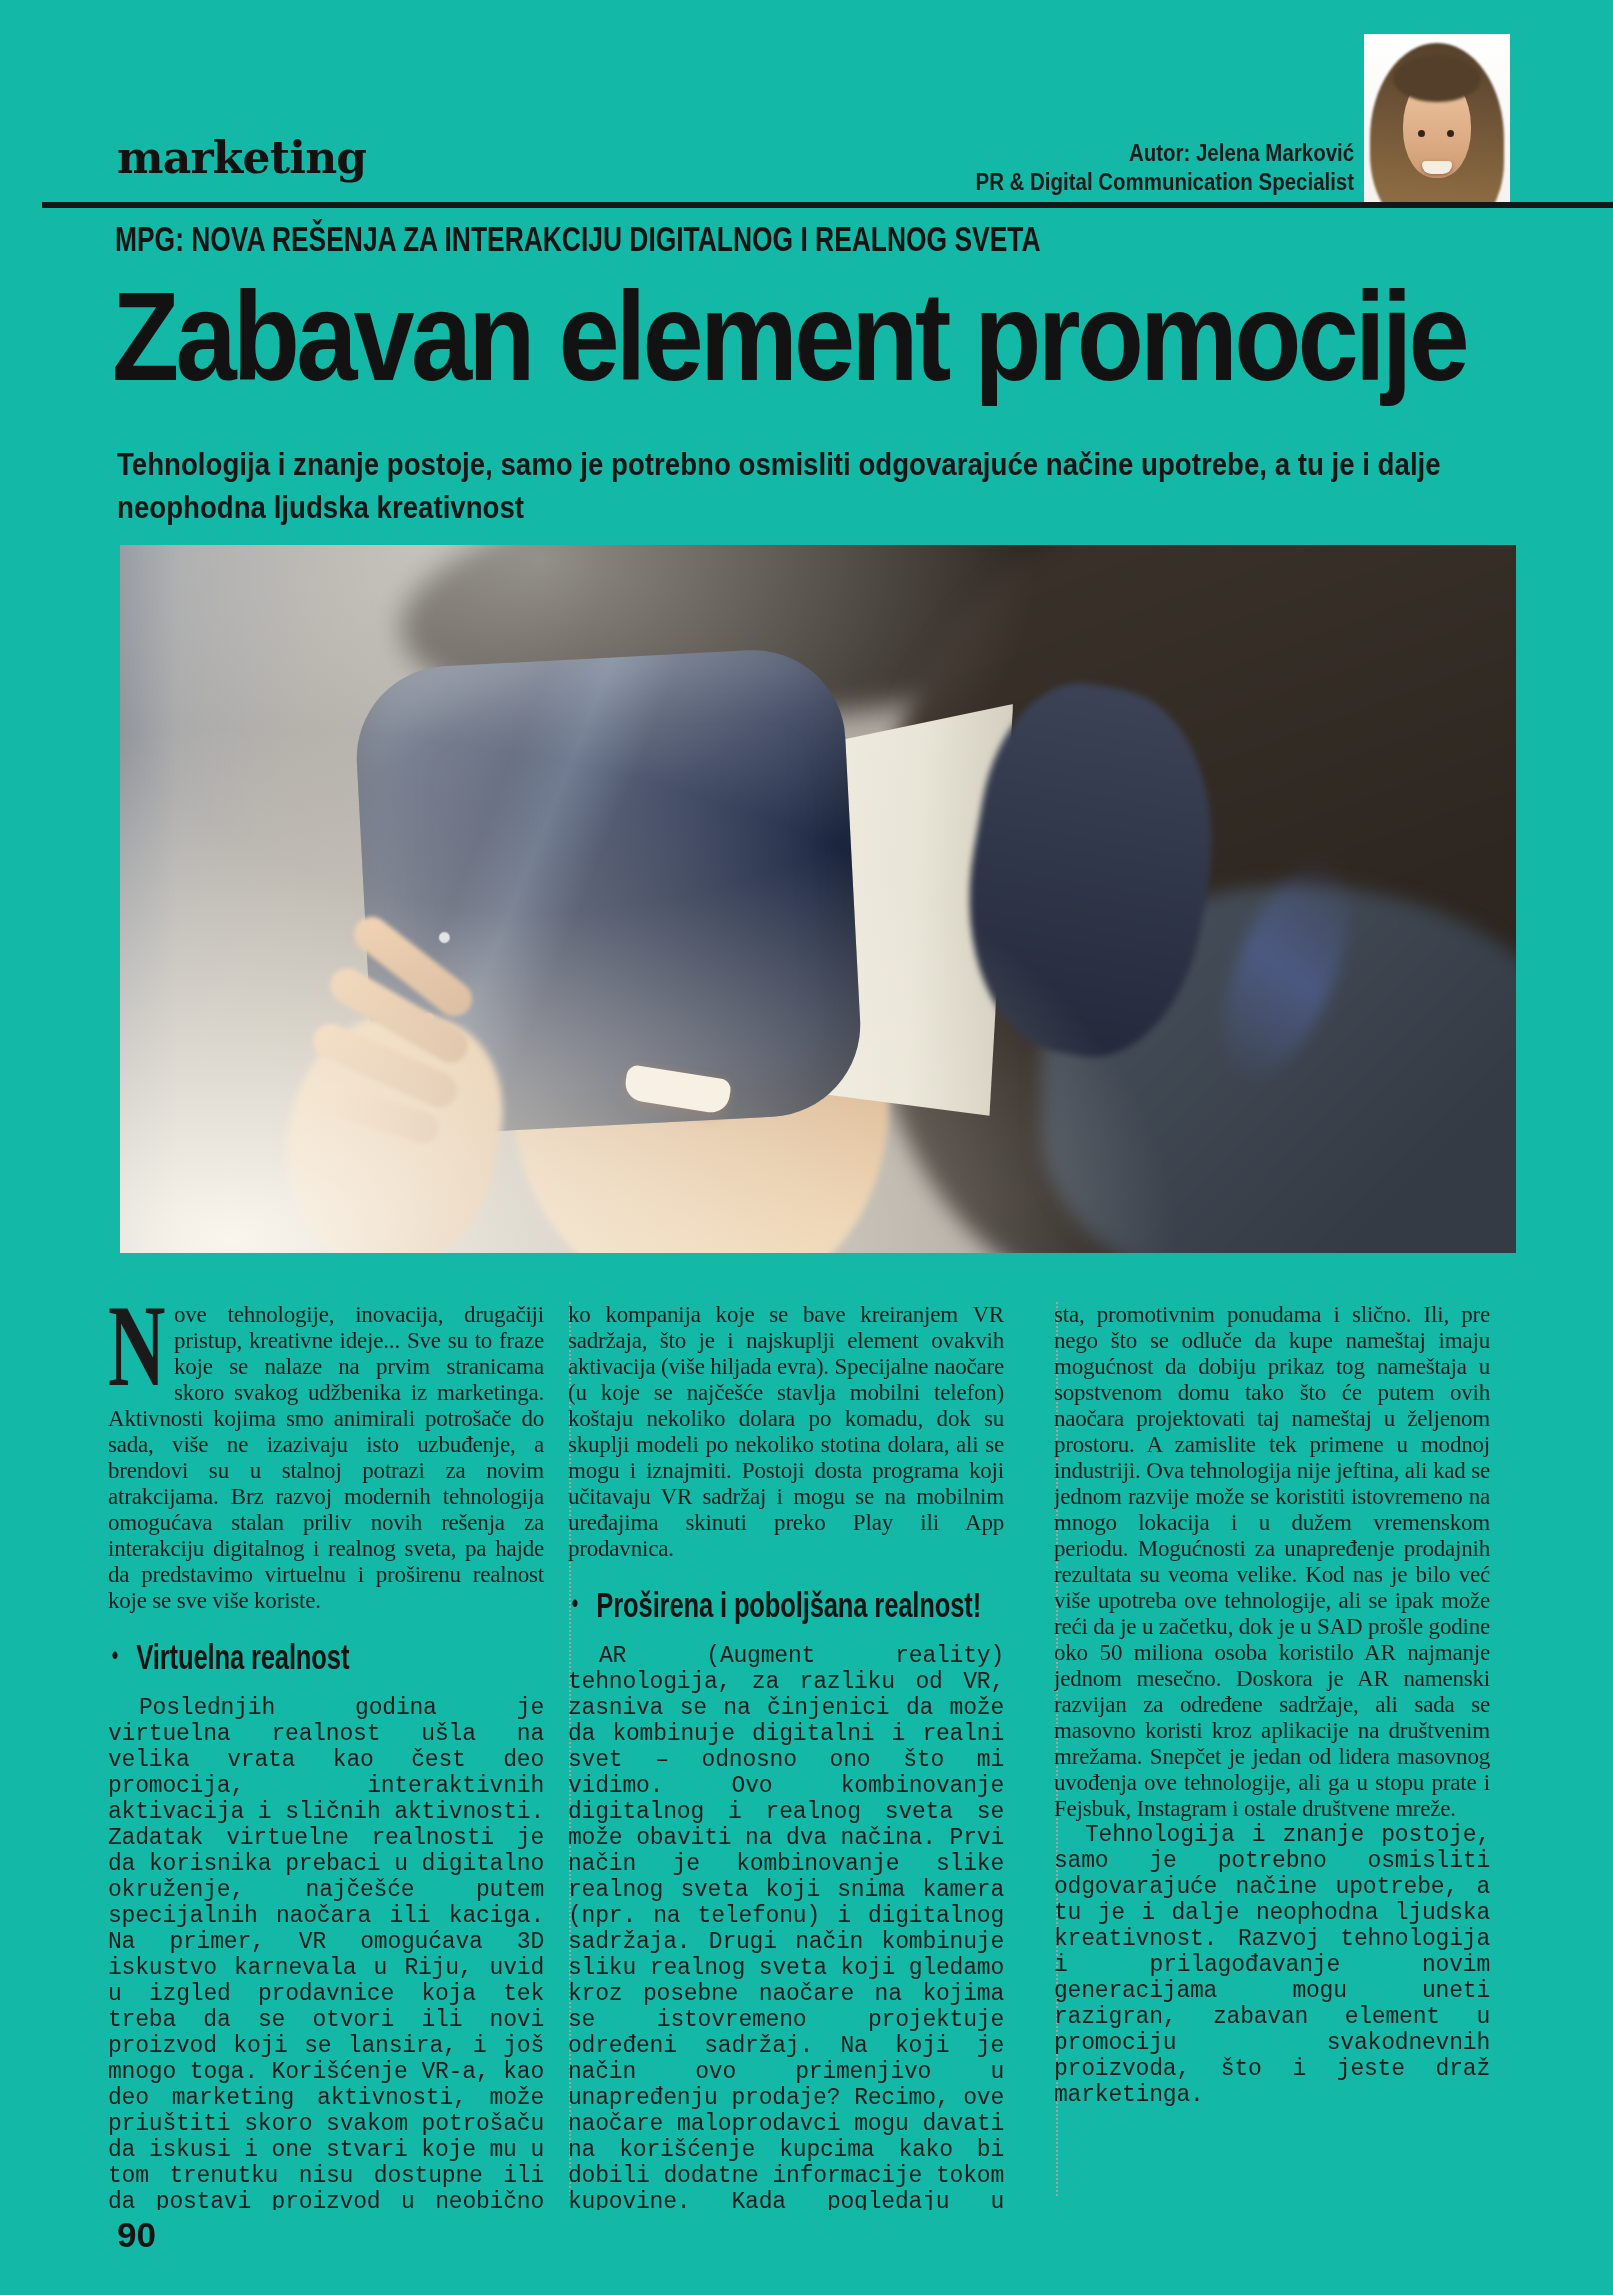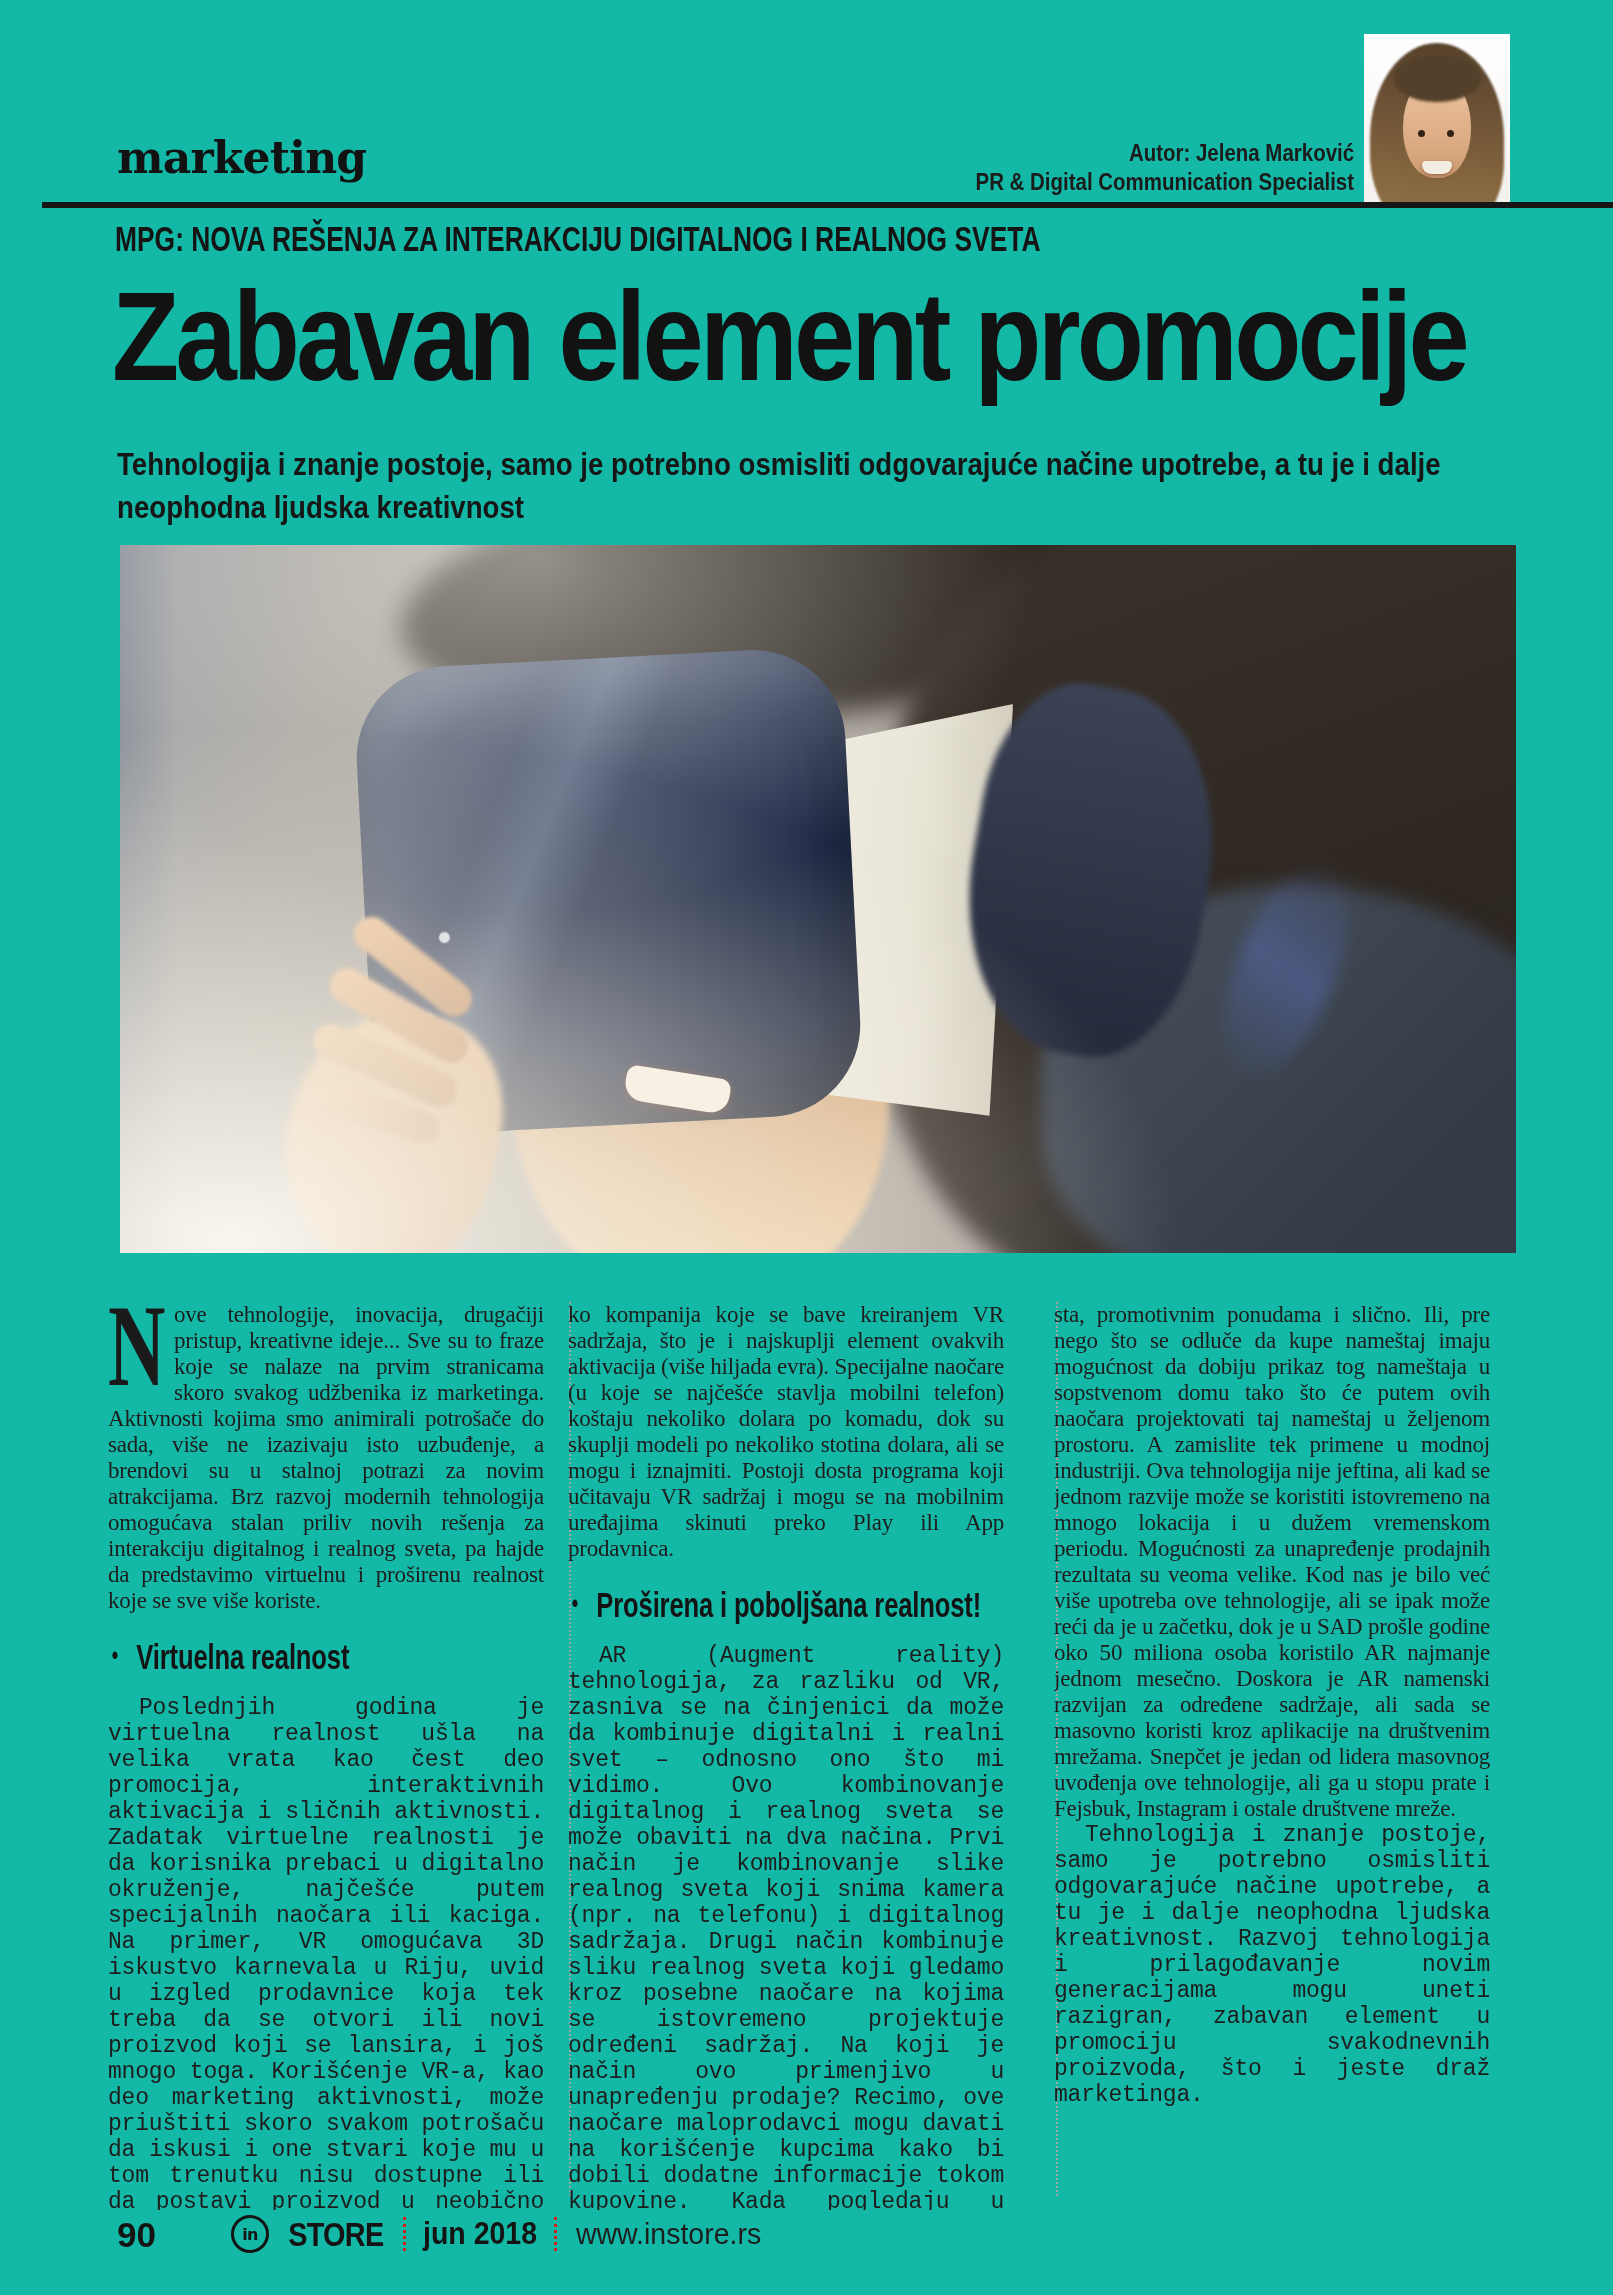--- a/index.html
+++ b/index.html
@@ -172,23 +172,15 @@
   </div>
 
   <div class="colsep sep2"></div>
 
   <div class="bodycol col3">
     <p>sta, promotivnim ponudama i slično. Ili, pre nego što se odluče da kupe nameštaj imaju mogućnost da dobiju prikaz tog nameštaja u sopstvenom domu tako što će putem ovih naočara projektovati taj nameštaj u željenom prostoru. A zamislite tek primene u modnoj industriji. Ova tehnologija nije jeftina, ali kad se jednom razvije može se koristiti istovremeno na mnogo lokacija i u dužem vremenskom periodu. Mogućnosti za unapređenje prodajnih rezultata su veoma velike. Kod nas je bilo već više upotreba ove tehnologije, ali se ipak može reći da je u začetku, dok je u SAD prošle godine oko 50 miliona osoba koristilo AR najmanje jednom mesečno. Doskora je AR namenski razvijan za određene sadržaje, ali sada se masovno koristi kroz aplikacije na društvenim mrežama. Snepčet je jedan od lidera masovnog uvođenja ove tehnologije, ali ga u stopu prate i Fejsbuk, Instagram i ostale društvene mreže.</p>
     <p class="indent gap-top">Tehnologija i znanje postoje, samo je potrebno osmisliti odgovarajuće načine upotrebe, a tu je i dalje neophodna ljudska kreativnost. Razvoj tehnologija i prilagođavanje novim generacijama mogu uneti razigran, zabavan element u promociju svakodnevnih proizvoda, što i jeste draž marketinga.</p>
   </div>
 
   <div class="footer-num">90</div>
-  <div class="footer-row">
-    <div class="logo-circle">in</div>
-    <div class="logo-store">STORE</div>
-    <div class="red-dots"></div>
-    <div class="footer-issue">jun 2018</div>
-    <div class="red-dots"></div>
-    <div class="footer-site">www.instore.rs</div>
-  </div>
 
 </div>
 
 
 </body></html>

